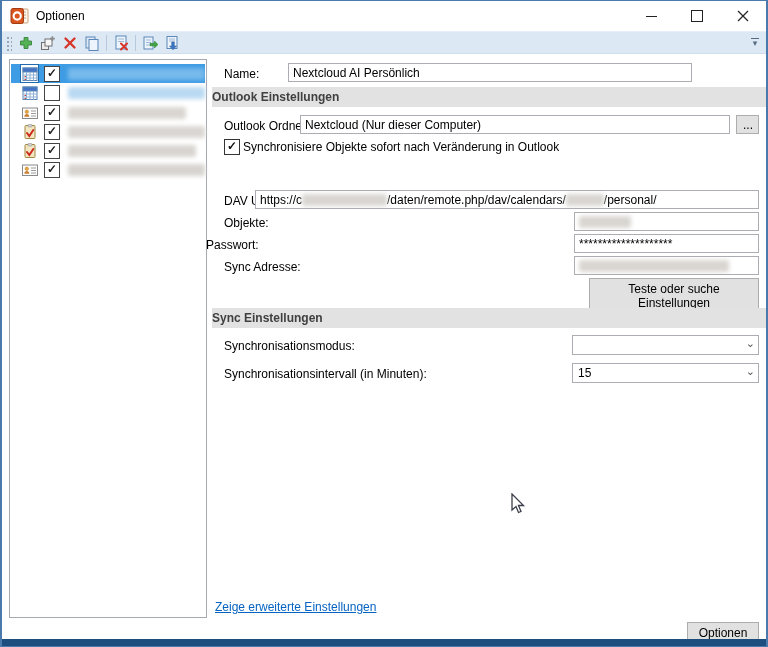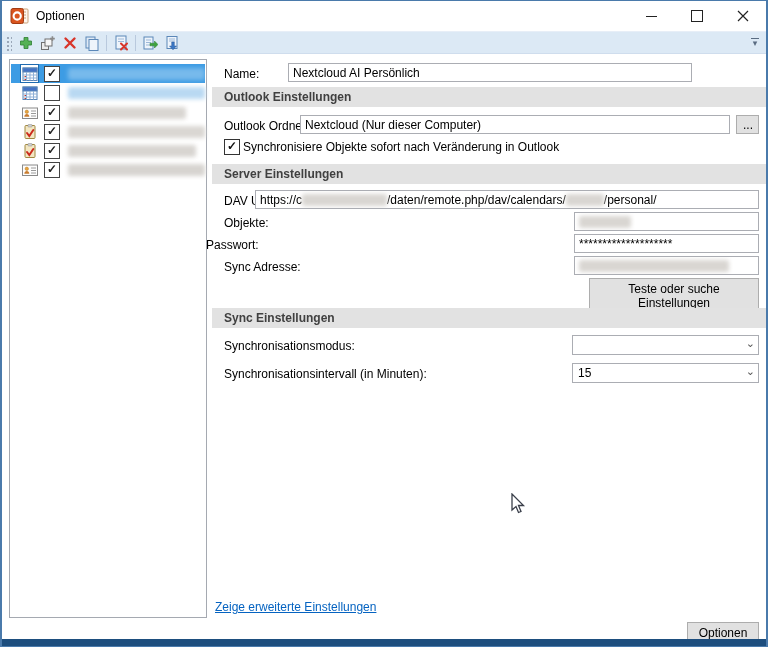--- a/index.html
+++ b/index.html
@@ -38,21 +38,21 @@
   .cb{width:14px;height:14px;margin-left:6px;background:#fff;border:1px solid #444;
     flex:0 0 auto;font-size:12px;line-height:13px;text-align:center;font-weight:bold;color:#222;}
   .redact{height:12px;border-radius:2px;filter:blur(2px);}
   .profile-row .redact{margin-left:8px;}
   
   .lbl{position:absolute;white-space:nowrap;color:#000;}
   .tbox{position:absolute;box-sizing:border-box;height:19px;border:1px solid #abadb3;background:#fff;
     font-family:"Liberation Sans",sans-serif;font-size:12px;padding:1px 4px;color:#000;}
   .tbox-flex{display:flex;align-items:center;white-space:nowrap;overflow:hidden;}
   .section{position:absolute;left:210px;width:556px;height:20px;background:#e2e2e2;
-    font-weight:bold;color:#404040;line-height:20px;padding-left:12px;box-sizing:border-box;}
+    font-weight:bold;color:#404040;line-height:20px;box-sizing:border-box;}
   .wincheck{position:absolute;width:14px;height:14px;border:1px solid #333;background:#fff;
     font-size:12px;line-height:13px;text-align:center;font-weight:bold;color:#111;}
   .btn{position:absolute;box-sizing:border-box;background:#e1e1e1;border:1px solid #adadad;
     font-family:"Liberation Sans",sans-serif;font-size:12px;color:#000;text-align:center;}
   .btn-default{border:2px solid #3e8ddd;margin-top:39px;}
   .combo{position:absolute;box-sizing:border-box;height:20px;border:1px solid #abadb3;background:#fff;
     padding:2px 16px 0 5px;white-space:nowrap;overflow:hidden;}
   .combo .arrow{position:absolute;right:3px;top:1px;color:#555;font-size:11px;}
   .link{position:absolute;color:#0563c1;text-decoration:underline;cursor:pointer;}
   .bottom-band{position:absolute;left:0;right:0;bottom:0;height:7px;background:#1d4e7e;}
@@ -250,21 +250,20 @@
   <div class="lbl" style="left:222px;top:66px">Name:</div>
   <input class="tbox" style="left: 253px; top: 62px; width: 404px; margin-left: 33px;" value="Nextcloud AI Persönlich">
 
   <div class="section" style="top:86px">Outlook Einstellungen</div>
   <div class="lbl" style="left:222px;top:118px">Outlook Ordner:</div>
   <input class="tbox" style="left: 298px; top: 114px; width: 430px;" value="Nextcloud (Nur dieser Computer)">
   <button class="btn" style="left:734px;top:114px;width:23px;height:19px">...</button>
   <div class="wincheck" style="left:222px;top:138px">✓</div>
   <div class="lbl" style="left:241px;top:139px">Synchronisiere Objekte sofort nach Veränderung in Outlook</div>
 
-  <div class="section" style="top:163px">Server Einstellungen</div>
   <div class="lbl" style="left:222px;top:193px">DAV URL:</div>
   <div class="tbox tbox-flex" style="left:253px;top:189px;width:504px">
     <span>https://c</span>
     <span class="redact" style="width:85px;background:#d9d6d2"></span>
     <span>/daten/remote.php/dav/calendars/</span>
     <span class="redact" style="width:38px;background:#d9d6d2"></span>
     <span>/personal/</span>
   </div>
 
   <div class="lbl" style="left:222px;top:215px">Objekte:</div>

